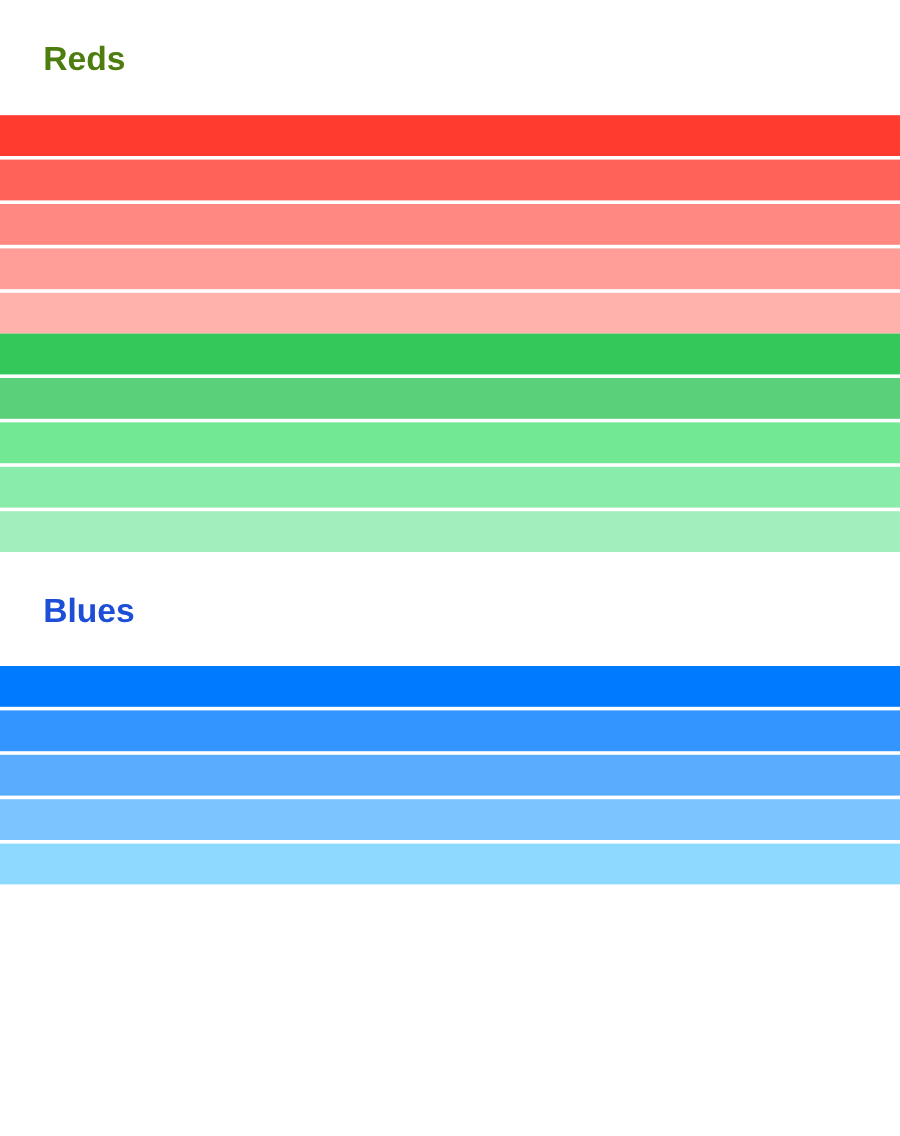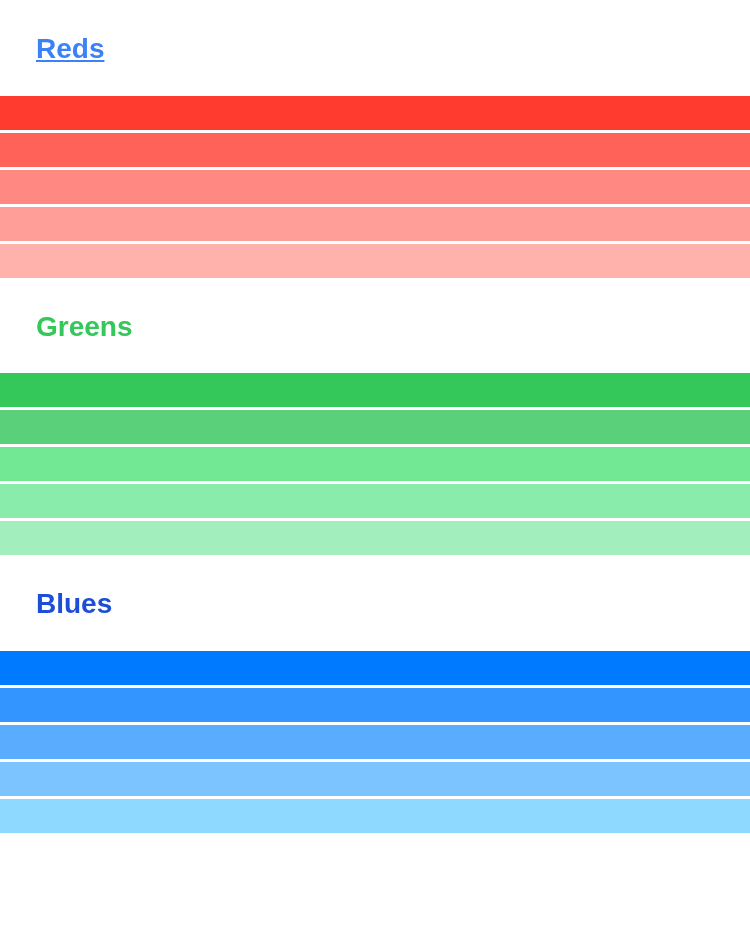--- a/index.html
+++ b/index.html
@@ -32,31 +32,30 @@
     .swatch {
       height: 34px;
       width: 100%;
     }
   </style>
 </head>
 <body>
 
 <div id="root">
     <div class="section">
-      <div class="section-header" style="color: #3b82f6; text-decoration: underline;">Reds</div>
+      <div class="section-header" style="color: #4d7c0f;">Reds</div>
       <div class="swatch-list">
         <div class="swatch" style="background-color: rgb(255, 59, 48);"></div>
         <div class="swatch" style="background-color: rgb(255, 98, 89);"></div>
         <div class="swatch" style="background-color: rgb(255, 137, 130);"></div>
         <div class="swatch" style="background-color: rgb(255, 158, 152);"></div>
         <div class="swatch" style="background-color: rgb(255, 177, 172);"></div>
       </div>
     </div>
     <div class="section">
-      <div class="section-header" style="color: rgb(52, 199, 89);">Greens</div>
       <div class="swatch-list">
         <div class="swatch" style="background-color: rgb(52, 199, 89);"></div>
         <div class="swatch" style="background-color: rgb(91, 208, 122);"></div>
         <div class="swatch" style="background-color: rgb(114, 231, 148);"></div>
         <div class="swatch" style="background-color: rgb(138, 236, 171);"></div>
         <div class="swatch" style="background-color: rgb(162, 239, 189);"></div>
       </div>
     </div>
     <div class="section">
       <div class="section-header" style="color: #1d4ed8;">Blues</div>

